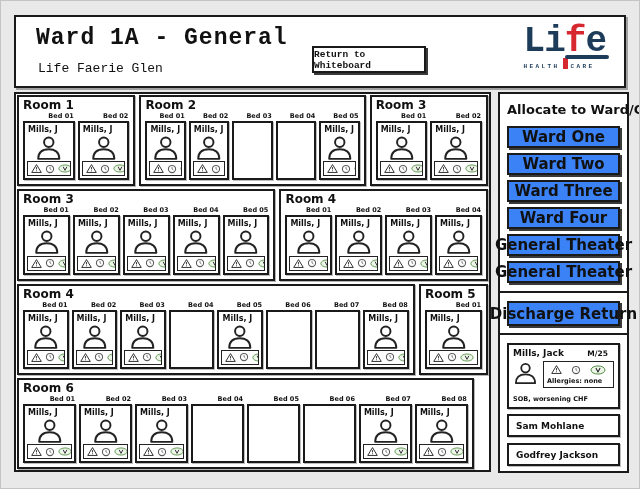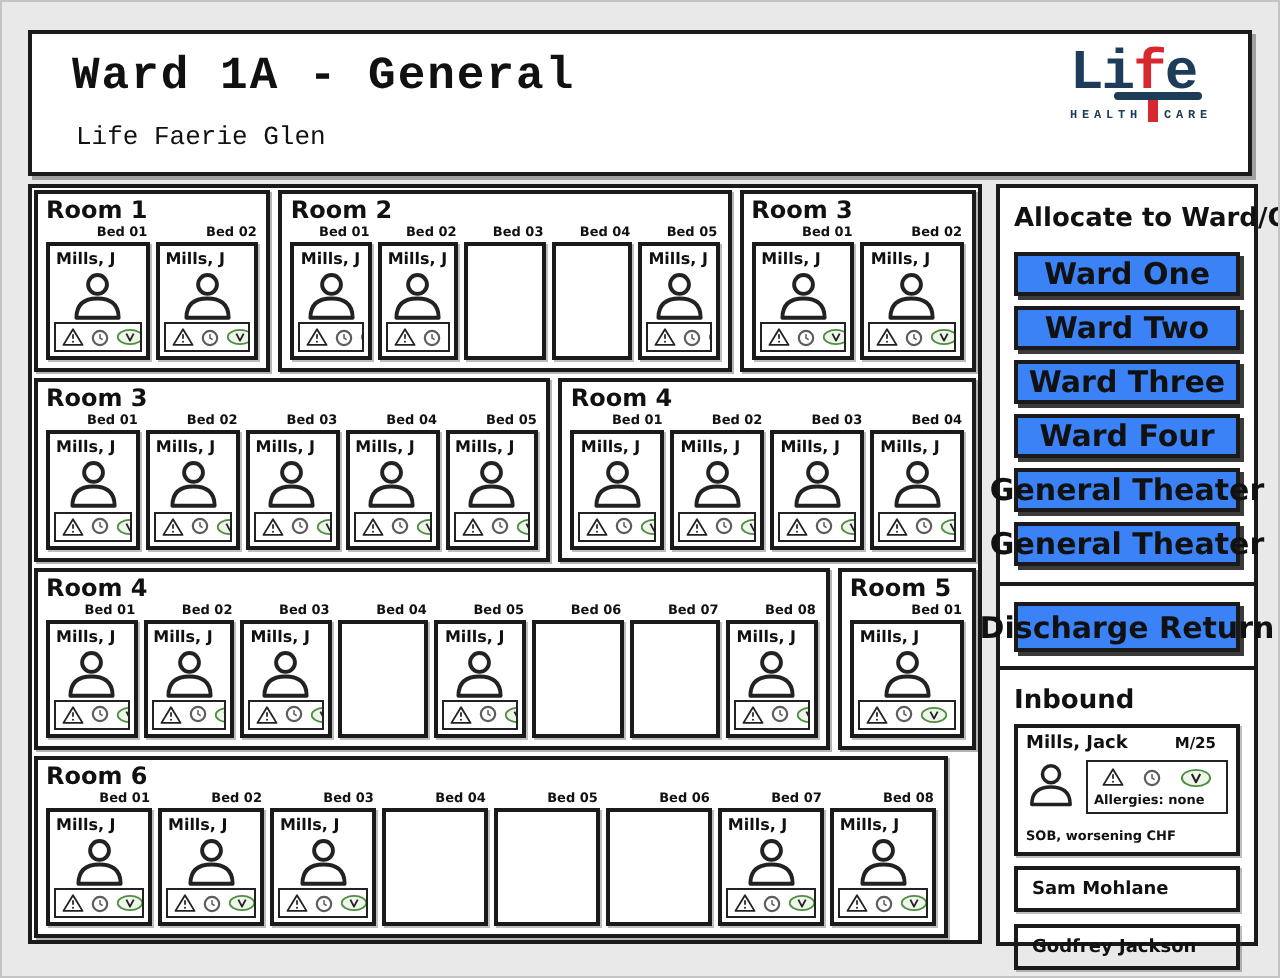--- a/index.html
+++ b/index.html
@@ -15,21 +15,21 @@
     background:#fff; border:2px solid #1a1a1a; box-shadow:2px 2px 0 rgba(70,70,70,.45);font-family:Liberation Mono, monospace;
   }
   .title { position:absolute; left:20px; top:8px; font-size:23px; font-weight:bold; letter-spacing:1px; }
   .subtitle { position:absolute; left:22px; top:44px; font-size:13px; }
   .return-btn {
     position:absolute; left:296px; top:29px; width:114px; height:27px;
     background:#fff; border:2px solid #1a1a1a; box-shadow:2px 2px 0 #3a3a3a;
     font-size:9.5px; font-weight:bold; display:flex; align-items:center; justify-content:center; cursor:pointer;
   }
   .logo { position:absolute; right:18px; top:6px; }
-  .logo-word { font-size:28px; font-weight:bold; color:#1d3c5a; line-height:1.05; position:relative; display:inline-block; letter-spacing:-1px; }
+  .logo-word { font-size:36px; font-weight:bold; color:#1d3c5a; line-height:1.05; position:relative; display:inline-block; letter-spacing:-1px; }
   .logo-f { color:#d7282f; }
   .logo-word::after { content:""; position:absolute; right:-3px; bottom:2px; width:44px; height:4px; background:#1d3c5a; border-radius:2px; }
   .logo-sub { display:flex; align-items:center; font-size:6px; font-weight:bold; color:#1d3c5a; letter-spacing:2.4px; margin-top:2px; }
   .logo-bar { width:5px; height:11px; background:#d7282f; margin:-5px 3px 0; flex:none; }
   
   .board {
     position:absolute; left:13px; top:91px; width:477px; height:380px;
     background:#fff; border:2px solid #1a1a1a; padding:1px; display:flex; flex-direction:column; gap:3px;
   }
   .board-row { flex:1; display:flex; gap:4px; min-height:0; }
@@ -90,20 +90,21 @@
   }
 </style>
 </head>
 <body>
 
 <div class="screen">
 
   <div class="header">
     <div class="title">Ward 1A - General</div>
     <div class="subtitle">Life Faerie Glen</div>
+    <div class="return-btn">Return to Whiteboard</div>
     <div class="logo">
       <div class="logo-word"><span>Li</span><span class="logo-f">f</span><span>e</span></div>
       <div class="logo-sub">
           <span>HEALTH</span>
           <span class="logo-bar"></span>
           <span>CARE</span>
         </div>
     </div>
   </div>
 
@@ -1086,21 +1087,20 @@
     <div class="sidebar-title">Allocate to Ward/Out</div>
     <div class="ward-btn">Ward One</div>
     <div class="ward-btn">Ward Two</div>
     <div class="ward-btn">Ward Three</div>
     <div class="ward-btn">Ward Four</div>
     <div class="ward-btn">General Theater</div>
     <div class="ward-btn">General Theater</div>
     <hr class="divider">
     <div class="discharge-btn">Discharge Return</div>
     <hr class="divider">
-    <div class="inbound-title">Inbound</div>
 
     <div class="inbound-card">
       <div class="inbound-top">
         <span class="inbound-name">Mills, Jack</span>
         <span class="inbound-demo">M/25</span>
       </div>
       <div class="inbound-mid">
         <span class="icn inbound-person">
             <svg viewBox="0 0 24 22">
               <circle cx="12" cy="6.3" r="4.1" fill="none" stroke="#222" stroke-width="1.7"></circle>

